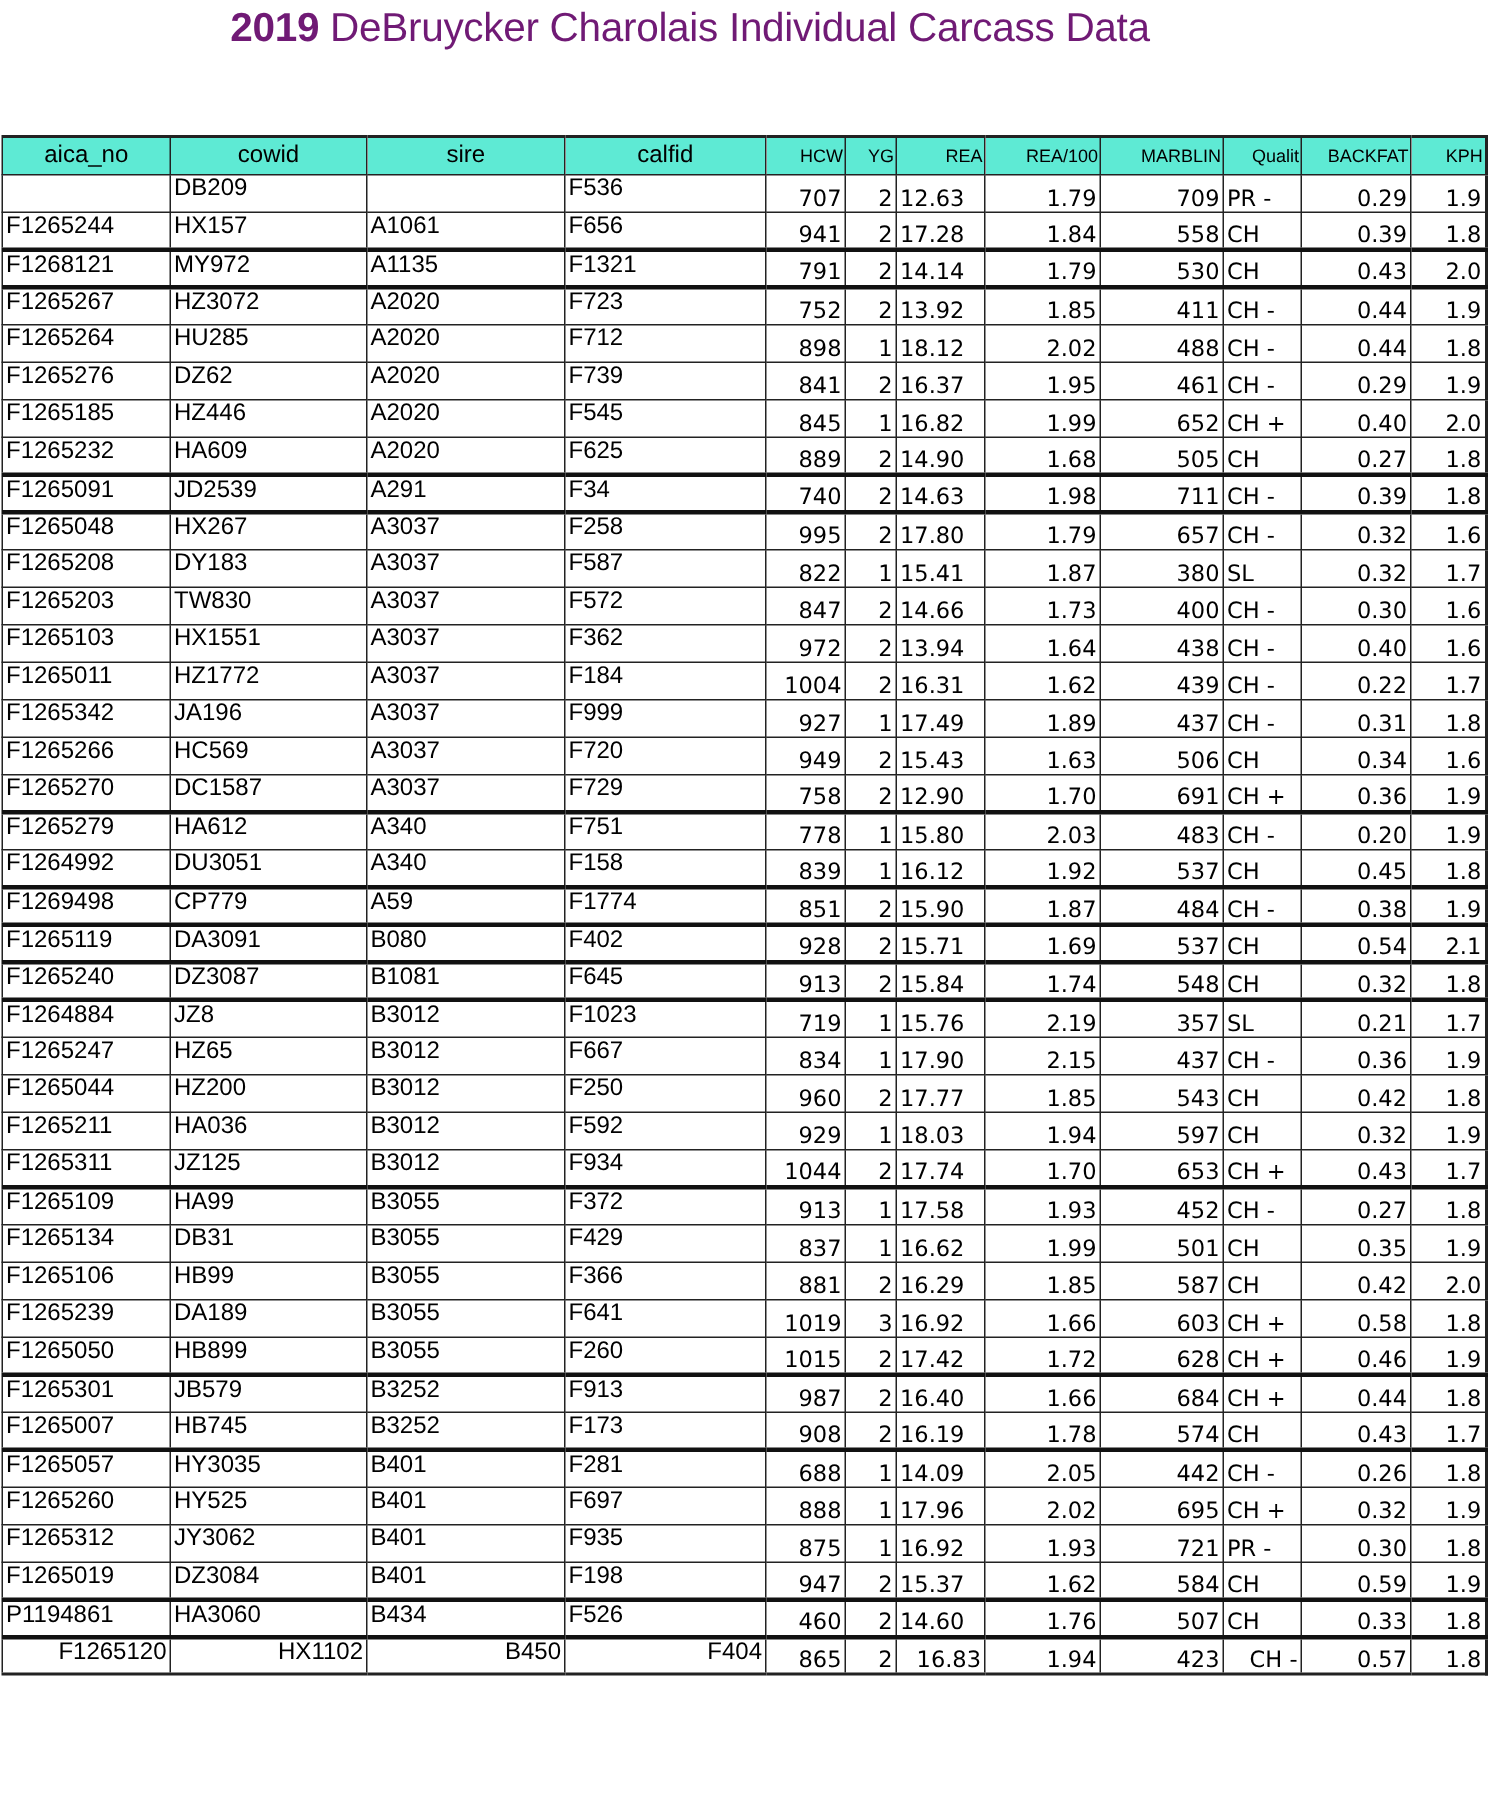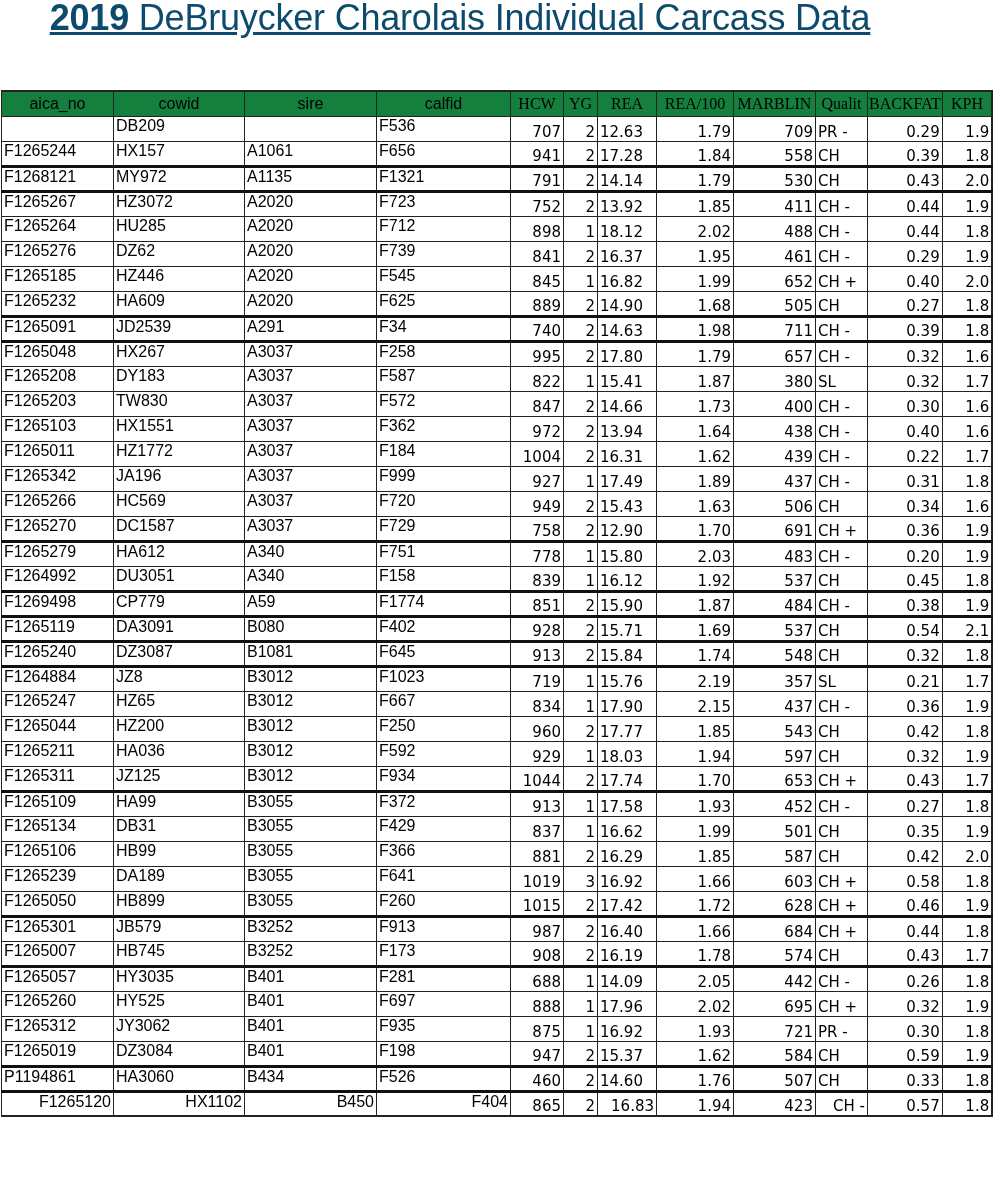--- a/index.html
+++ b/index.html
@@ -1,37 +1,37 @@
 <!DOCTYPE html>
 <html><head>
 <meta charset="utf-8">
 <style>
   html, body { margin: 0; padding: 0; background: #ffffff; }
   body { width: 995px; height: 1200px; position: relative; overflow: hidden; }
   .title {
     position: absolute; left: 0; top: 0; width: 920px; text-align: center;
-    font-family: "Liberation Sans", sans-serif; font-size: 36px; line-height: 36px;
-    color: #0c4a6e; letter-spacing: -0.2px; text-decoration: underline;
+    font-family: "Liberation Sans", sans-serif; font-size: 27px; line-height: 36px;
+    color: #701a75; letter-spacing: -0.2px;
   }
   .title .year { font-weight: bold; }
   table.grid {
     position: absolute; left: 1px; top: 90px;
     border-collapse: collapse; table-layout: fixed;
     font-family: "Liberation Sans", sans-serif; font-size: 16px; color: #000;
   }
   table.grid th, table.grid td {
     border: 1px solid #222; padding: 0 2px; height: 25px; overflow: hidden;
     white-space: nowrap; box-sizing: border-box;
   }
   table.grid th {
-    background: #15803d; font-weight: normal; height: 25px; font-size: 16px;
+    background: #5eead4; font-weight: normal; height: 25px; font-size: 16px;
     border-top: 2px solid #222;
   }
   table.grid th.l { text-align: center; }
-  table.grid th.n { text-align: center; font-family: Liberation Serif, serif; font-size: 16px; padding: 0 1px; }
+  table.grid th.n { text-align: right; font-family: Liberation Sans, sans-serif; font-size: 12px; padding: 0 1px; }
   td.txt { text-align: left; vertical-align: top; padding-top: 1px; }
   td.num { text-align: right; vertical-align: bottom; padding-bottom: 1px; font-family: "DejaVu Sans", sans-serif; font-size: 15px; }
   td.q { text-align: left; vertical-align: bottom; padding-bottom: 1px; font-family: "DejaVu Sans", sans-serif; font-size: 15px; }
   tr.grp-start td { border-top: 3px solid #111; }
   table.grid tr:last-child td { border-bottom: 2px solid #222; text-align: right; }
   table.grid td:last-child, table.grid th:last-child { border-right: 2px solid #222; margin-top: 36px; }
   table.grid td:first-child, table.grid th:first-child { border-left: 1px solid #222; }
 </style>
 </head>
 <body>

